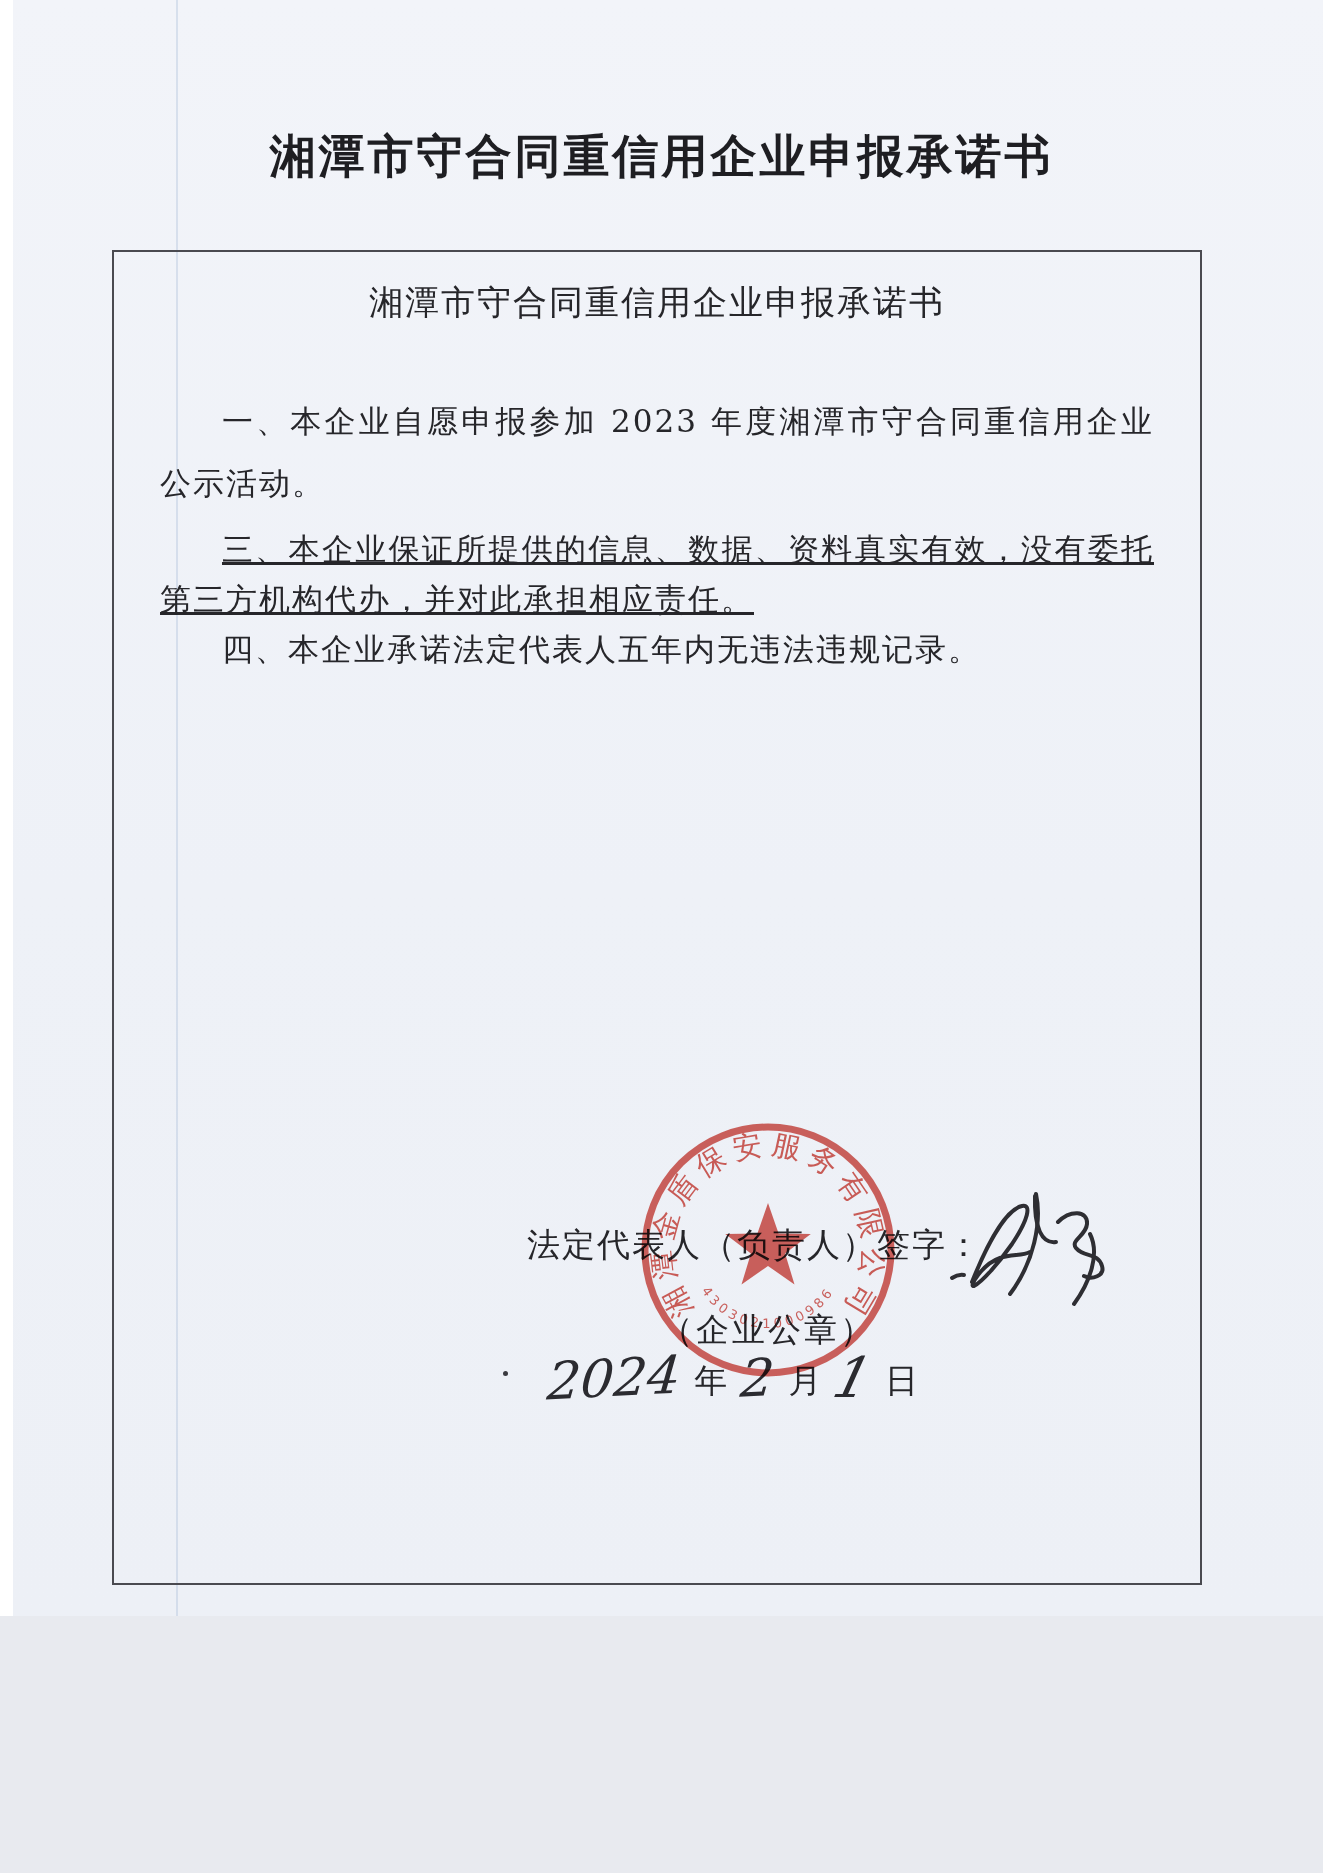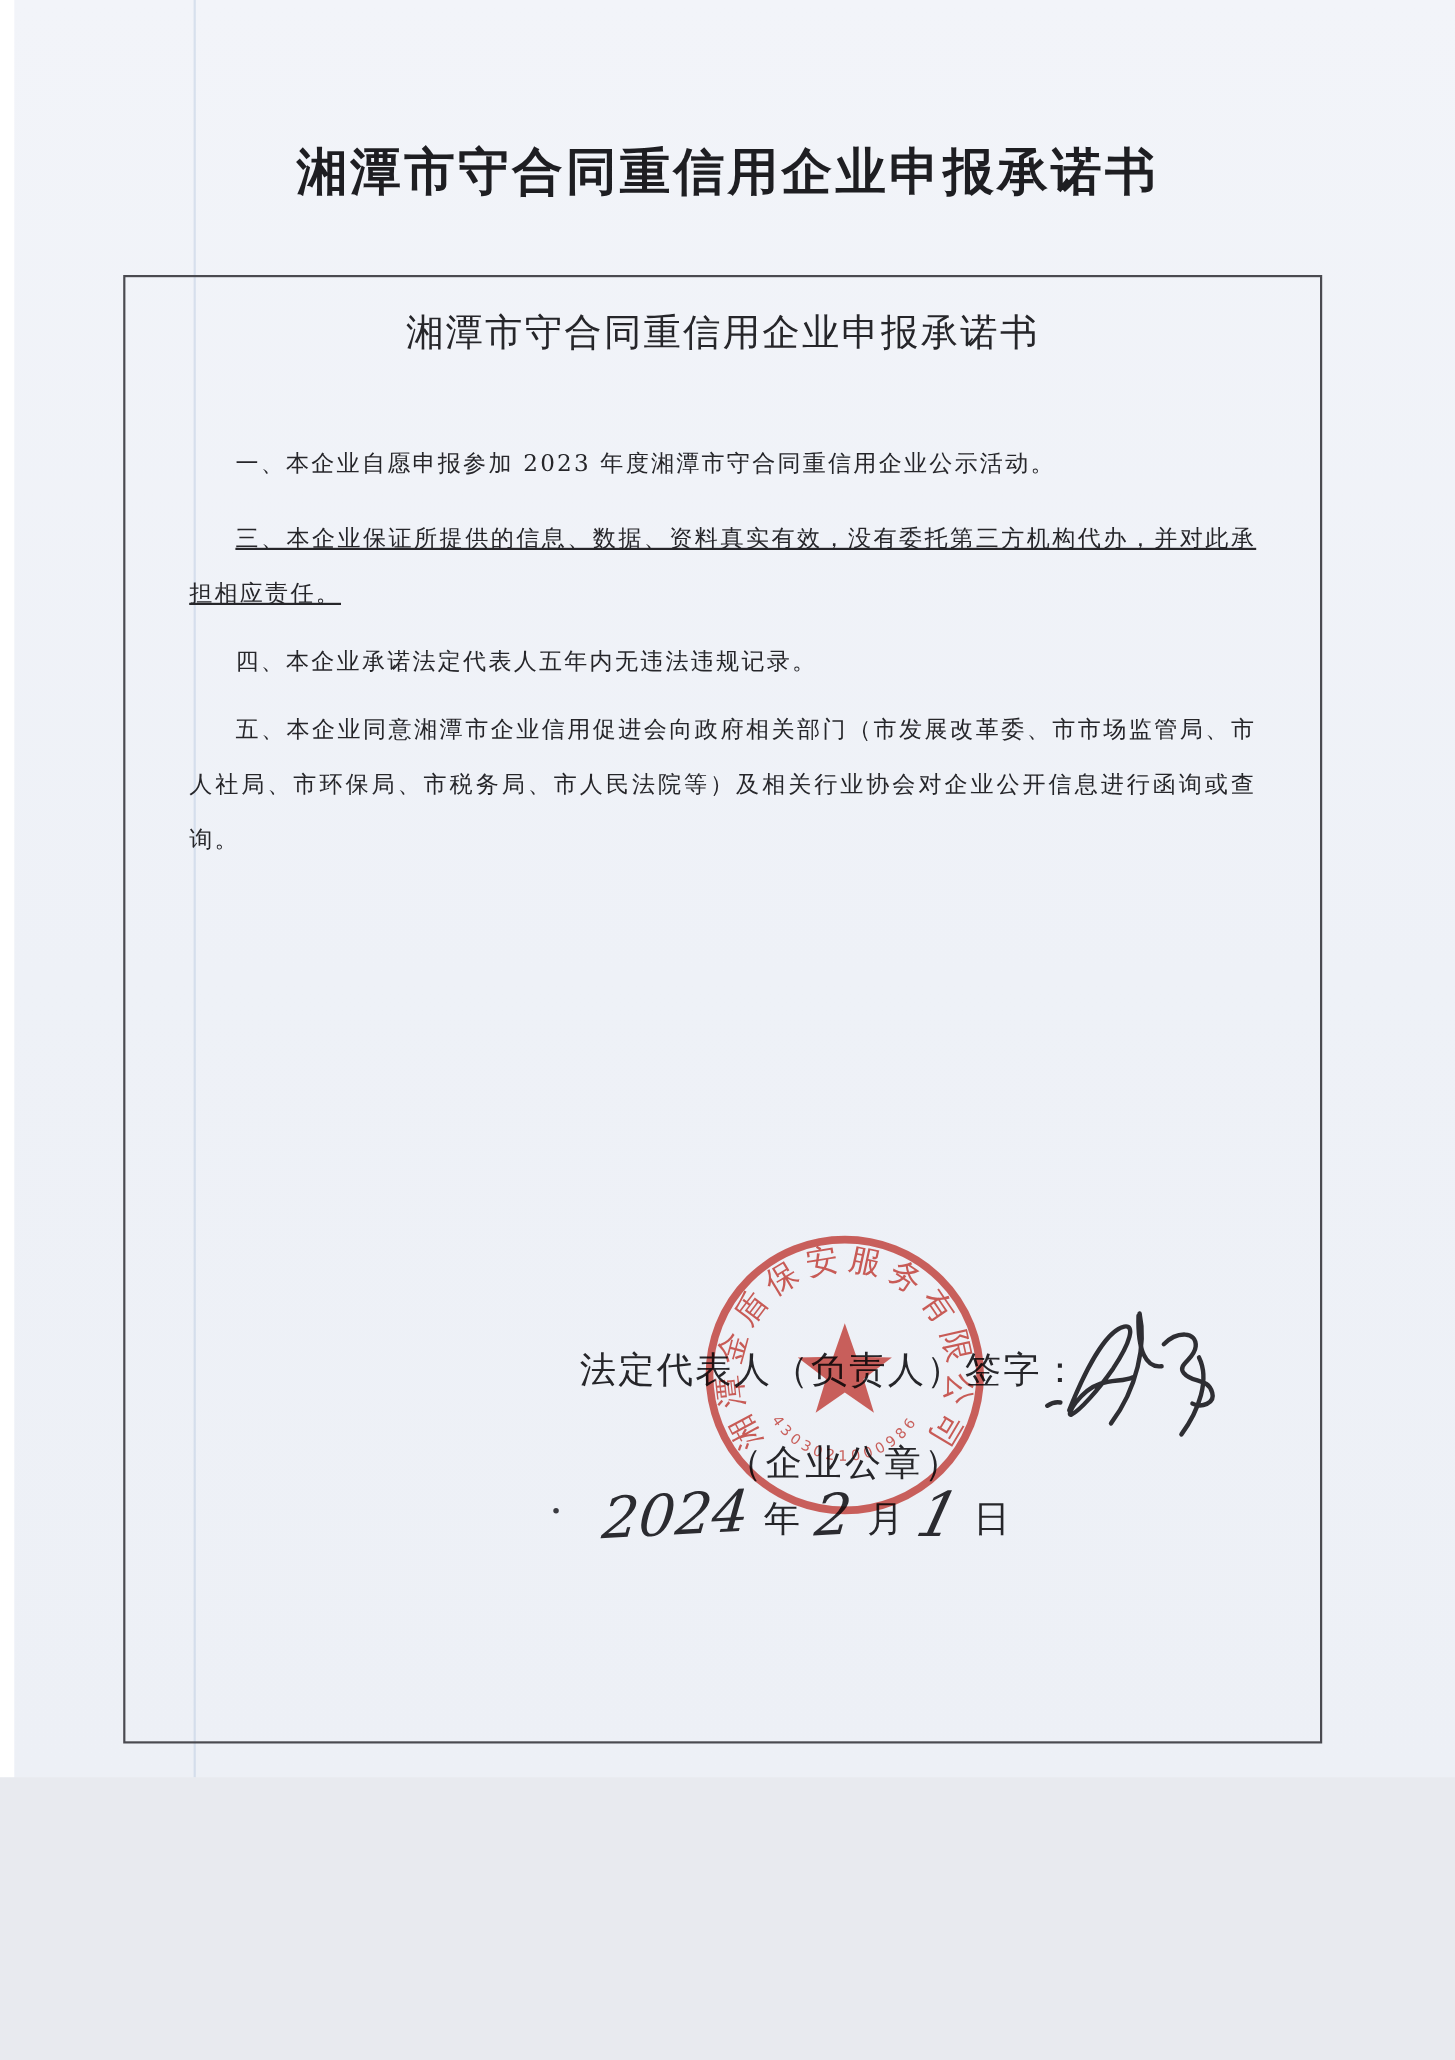--- a/index.html
+++ b/index.html
@@ -21,22 +21,22 @@
   .border-box{
     position:absolute;left:112px;top:250px;width:1090px;height:1335px;
     border:2px solid #4a4a50;box-sizing:border-box;
   }
   .inner-title{
     margin:28px 0 64px 0;text-align:center;
     font-size:34px;font-weight:400;letter-spacing:2px;color:#26262a;
   }
   .content{padding:0 46px;}
   .content p{
-    margin:12px;text-indent:2em;text-align:justify;
-    font-size:21px;letter-spacing:2px;color:#26262a;
+    margin:0;text-indent:2em;text-align:justify;
+    font-size:31px;letter-spacing:2px;color:#26262a;
   }
   p.sp-wide{line-height:62px;}
   p.sp-narrow{line-height:50px;}
   p.gap-top{margin-top:10px;text-decoration:underline;}
   .sig-label{position:absolute;left:527px;top:1223px;font-size:33px;letter-spacing:2px;}
   .seal-note{position:absolute;left:660px;top:1308px;font-size:33px;letter-spacing:3px;text-align:right;}
   .date-line{position:absolute;left:548px;top:1352px;font-size:33px;display:flex;align-items:flex-end;gap:14px;}
   .hand{
     font-family:"DejaVu Serif","Liberation Serif",serif;
     font-style:italic;font-size:52px;line-height:52px;color:#2b2b30;
@@ -57,21 +57,20 @@
   <div class="fold-line"></div>
 
   <h1 class="main-title">湘潭市守合同重信用企业申报承诺书</h1>
 
   <div class="border-box">
     <h2 class="inner-title">湘潭市守合同重信用企业申报承诺书</h2>
     <div class="content">
       <p class="sp-wide">一、本企业自愿申报参加 2023 年度湘潭市守合同重信用企业公示活动。</p>
       <p class="sp-narrow gap-top">三、本企业保证所提供的信息、数据、资料真实有效，没有委托第三方机构代办，并对此承担相应责任。</p>
       <p class="sp-narrow">四、本企业承诺法定代表人五年内无违法违规记录。</p>
-      <p class="sp-narrow">五、本企业同意湘潭市企业信用促进会向政府相关部门（市发展改革委、市市场监管局、市人社局、市环保局、市税务局、市人民法院等）及相关行业协会对企业公开信息进行函询或查询。</p>
     </div>
   </div>
 
   <div class="sig-label">法定代表人（负责人）签字：</div>
 
   <svg class="signature-svg" width="200" height="135" viewBox="0 0 200 135">
     <g fill="none" stroke="#2e2e33" stroke-width="4" stroke-linecap="round">
       <path d="M14,96 q6,-4 12,-3"></path>
       <path d="M34,100 C46,70 66,28 84,24 C94,22 90,38 74,62 C60,82 44,100 36,104 C30,106 44,82 62,76 C74,72 84,74 92,70"></path>
       <path d="M98,12 C104,40 96,80 72,112"></path>

